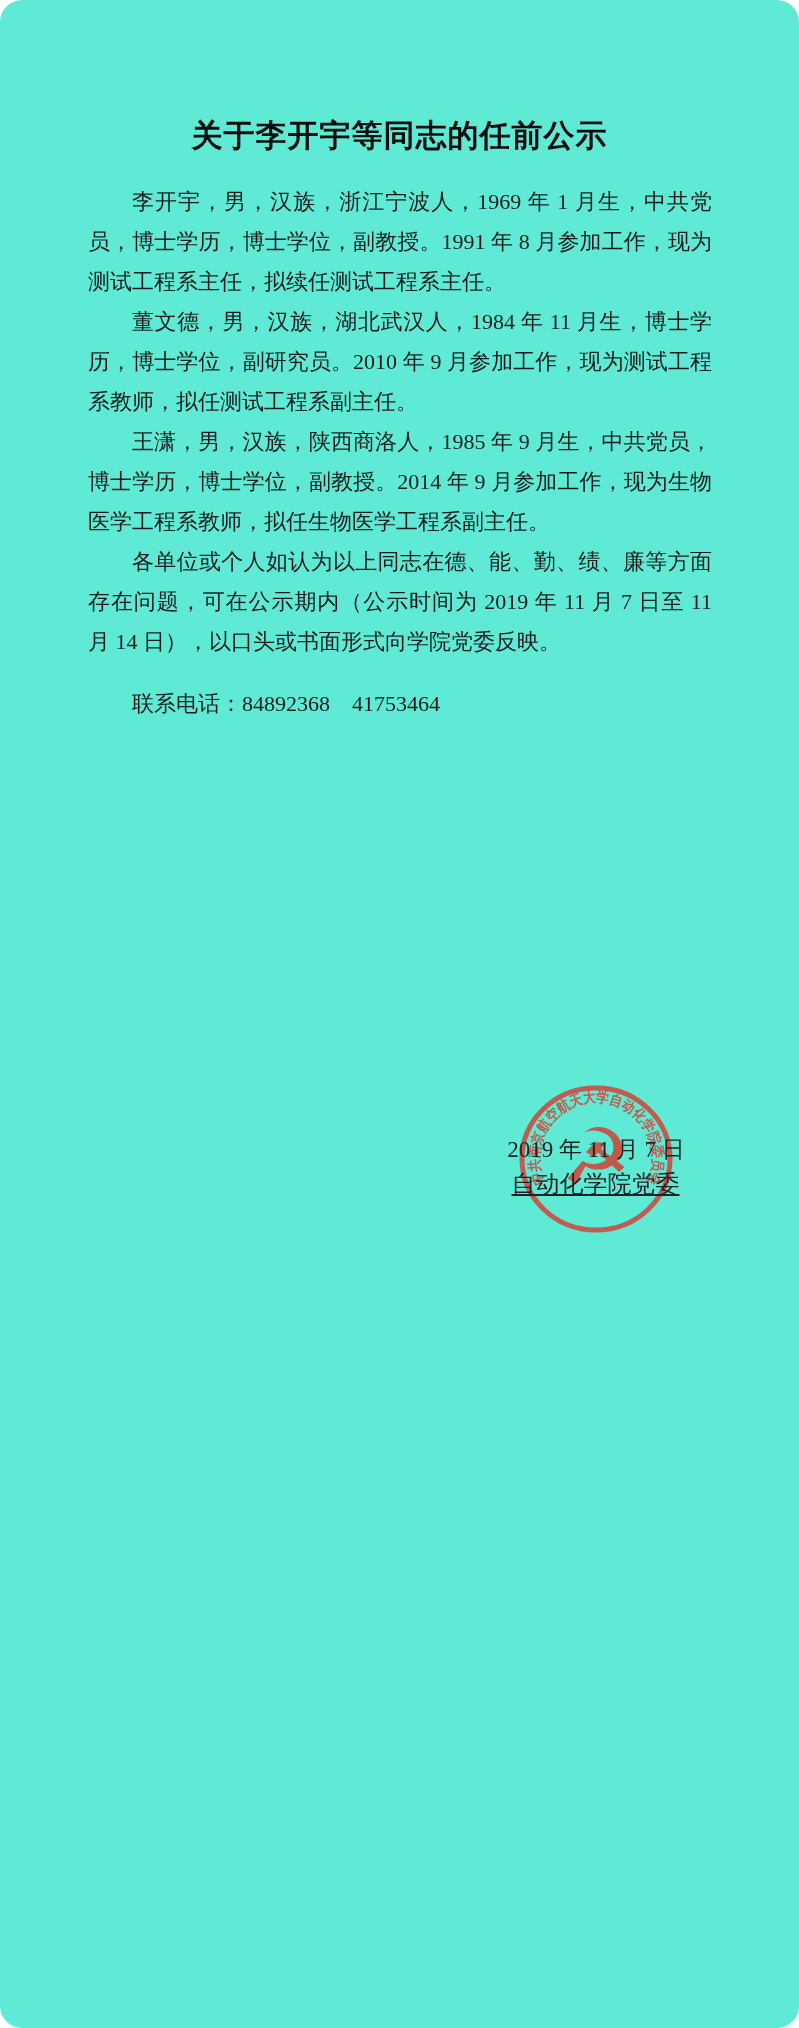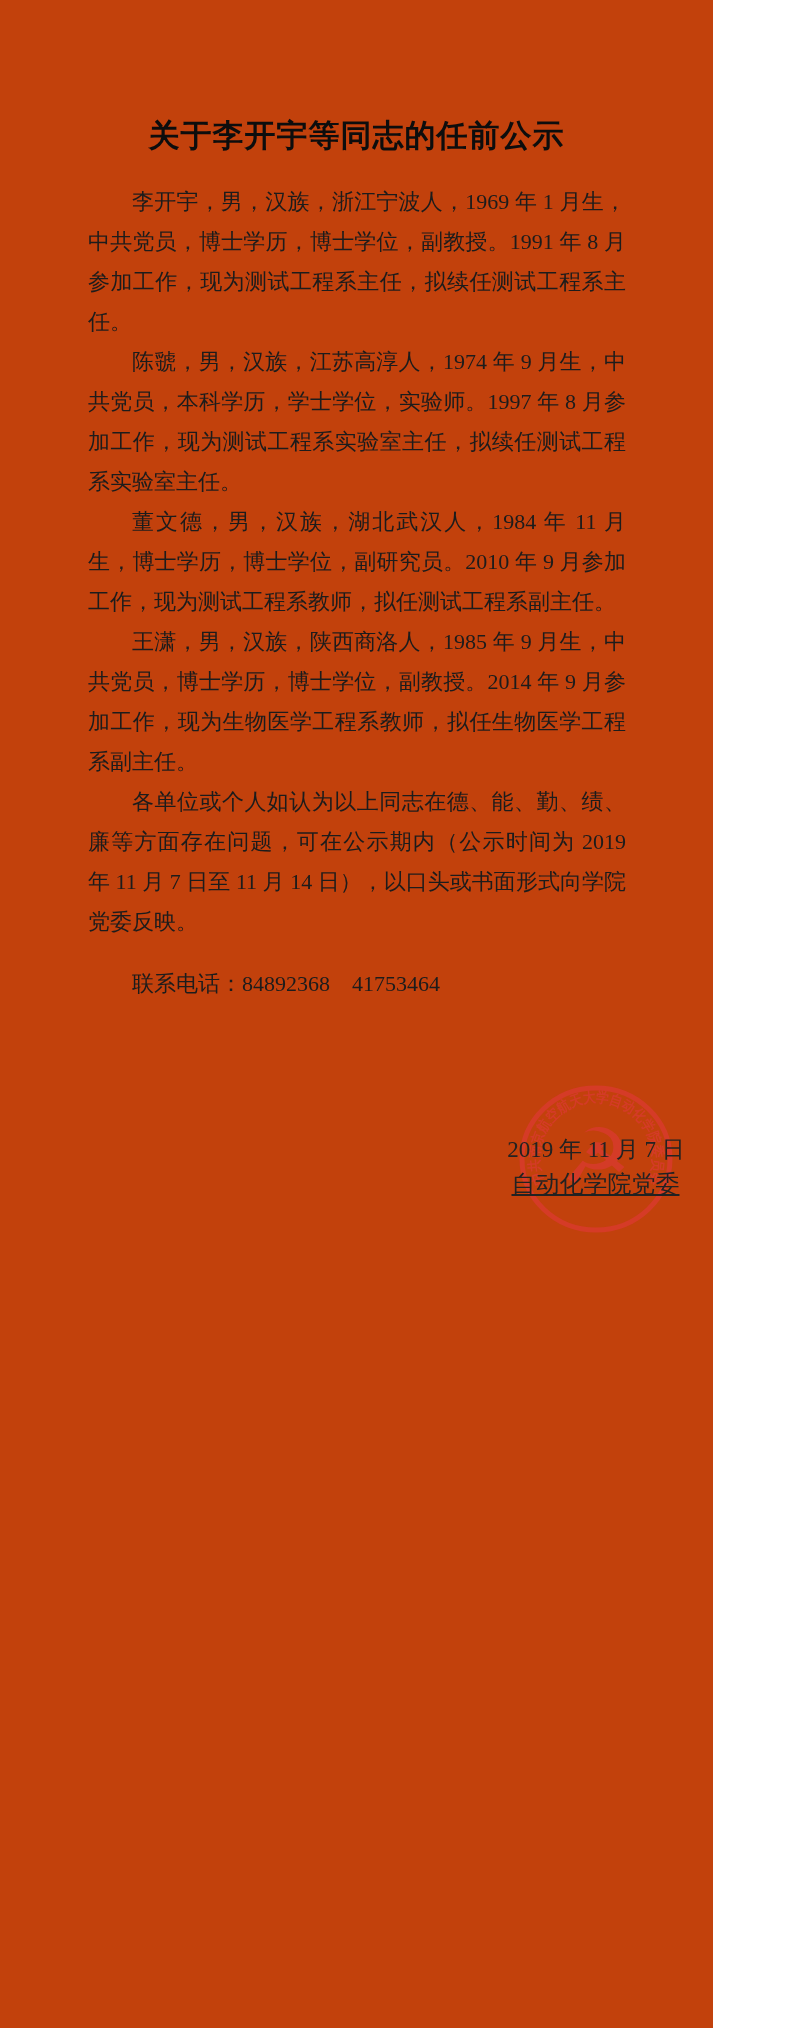--- a/index.html
+++ b/index.html
@@ -4,24 +4,25 @@
 <style>
   html, body { margin: 0; padding: 0; }
   body {
     width: 799px;
     background: #ffffff;
     font-family: "Liberation Serif", "DejaVu Serif", serif;
     color: #111111;
   }
   .page {
     position: relative;
-    width: 713px;
+    width: 799px;
     height: 2028px;
-    background: #c2410c;
+    background: #5eead4;
     overflow: hidden;
+    border-radius: 22px;
   }
   .doc-title {
     padding-top: 114px;
     margin: 0 0 24px 0;
     text-align: center;
     font-size: 31px;
     line-height: 44px;
     font-weight: bold;
     letter-spacing: 1px;
     color: #0d0d0d;
@@ -82,21 +83,20 @@
 </style>
 </head>
 <body>
 
 <div class="page">
 
   <h1 class="doc-title">关于李开宇等同志的任前公示</h1>
 
   <div class="doc-body">
     <p>李开宇，男，汉族，浙江宁波人，1969 年 1 月生，中共党员，博士学历，博士学位，副教授。1991 年 8 月参加工作，现为测试工程系主任，拟续任测试工程系主任。</p>
-    <p>陈虢，男，汉族，江苏高淳人，1974 年 9 月生，中共党员，本科学历，学士学位，实验师。1997 年 8 月参加工作，现为测试工程系实验室主任，拟续任测试工程系实验室主任。</p>
     <p>董文德，男，汉族，湖北武汉人，1984 年 11 月生，博士学历，博士学位，副研究员。2010 年 9 月参加工作，现为测试工程系教师，拟任测试工程系副主任。</p>
     <p>王潇，男，汉族，陕西商洛人，1985 年 9 月生，中共党员，博士学历，博士学位，副教授。2014 年 9 月参加工作，现为生物医学工程系教师，拟任生物医学工程系副主任。</p>
     <p>各单位或个人如认为以上同志在德、能、勤、绩、廉等方面存在问题，可在公示期内（公示时间为 2019 年 11 月 7 日至 11 月 14 日），以口头或书面形式向学院党委反映。</p>
     <p class="contact-line">联系电话：84892368　41753464</p>
   </div>
 
   <div class="seal-wrap">
     <svg width="162" height="158" viewBox="0 0 162 158">
       <ellipse cx="81" cy="77" rx="74" ry="71" fill="none" stroke-width="5" opacity="0.8" stroke="#d93a2e"></ellipse>
       <path id="sealTextArc" d="M 29.3,101.1 A 57,57 0 1 1 132.7,101.1" fill="none" stroke="none"></path>

